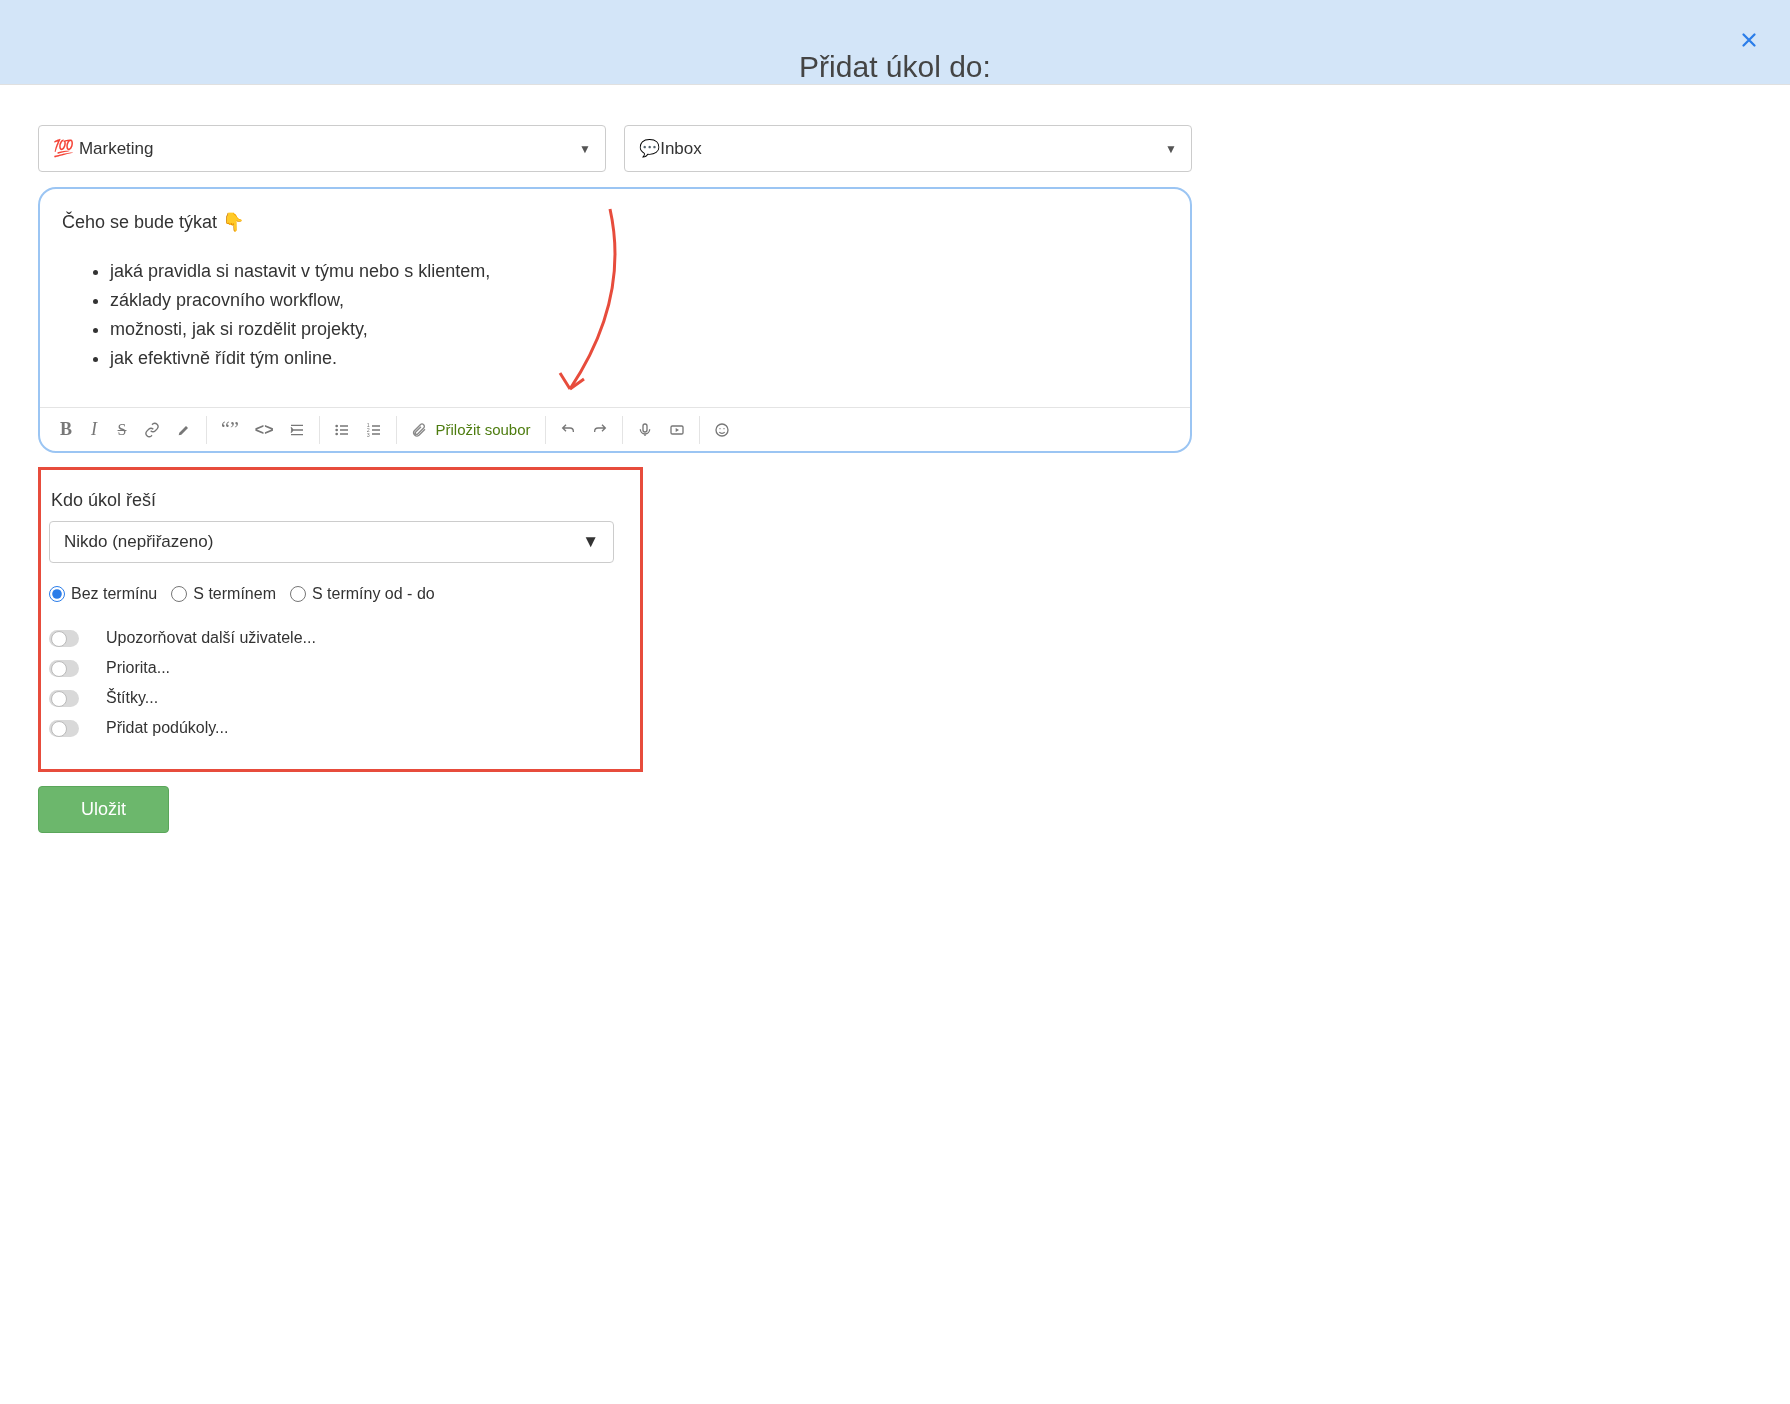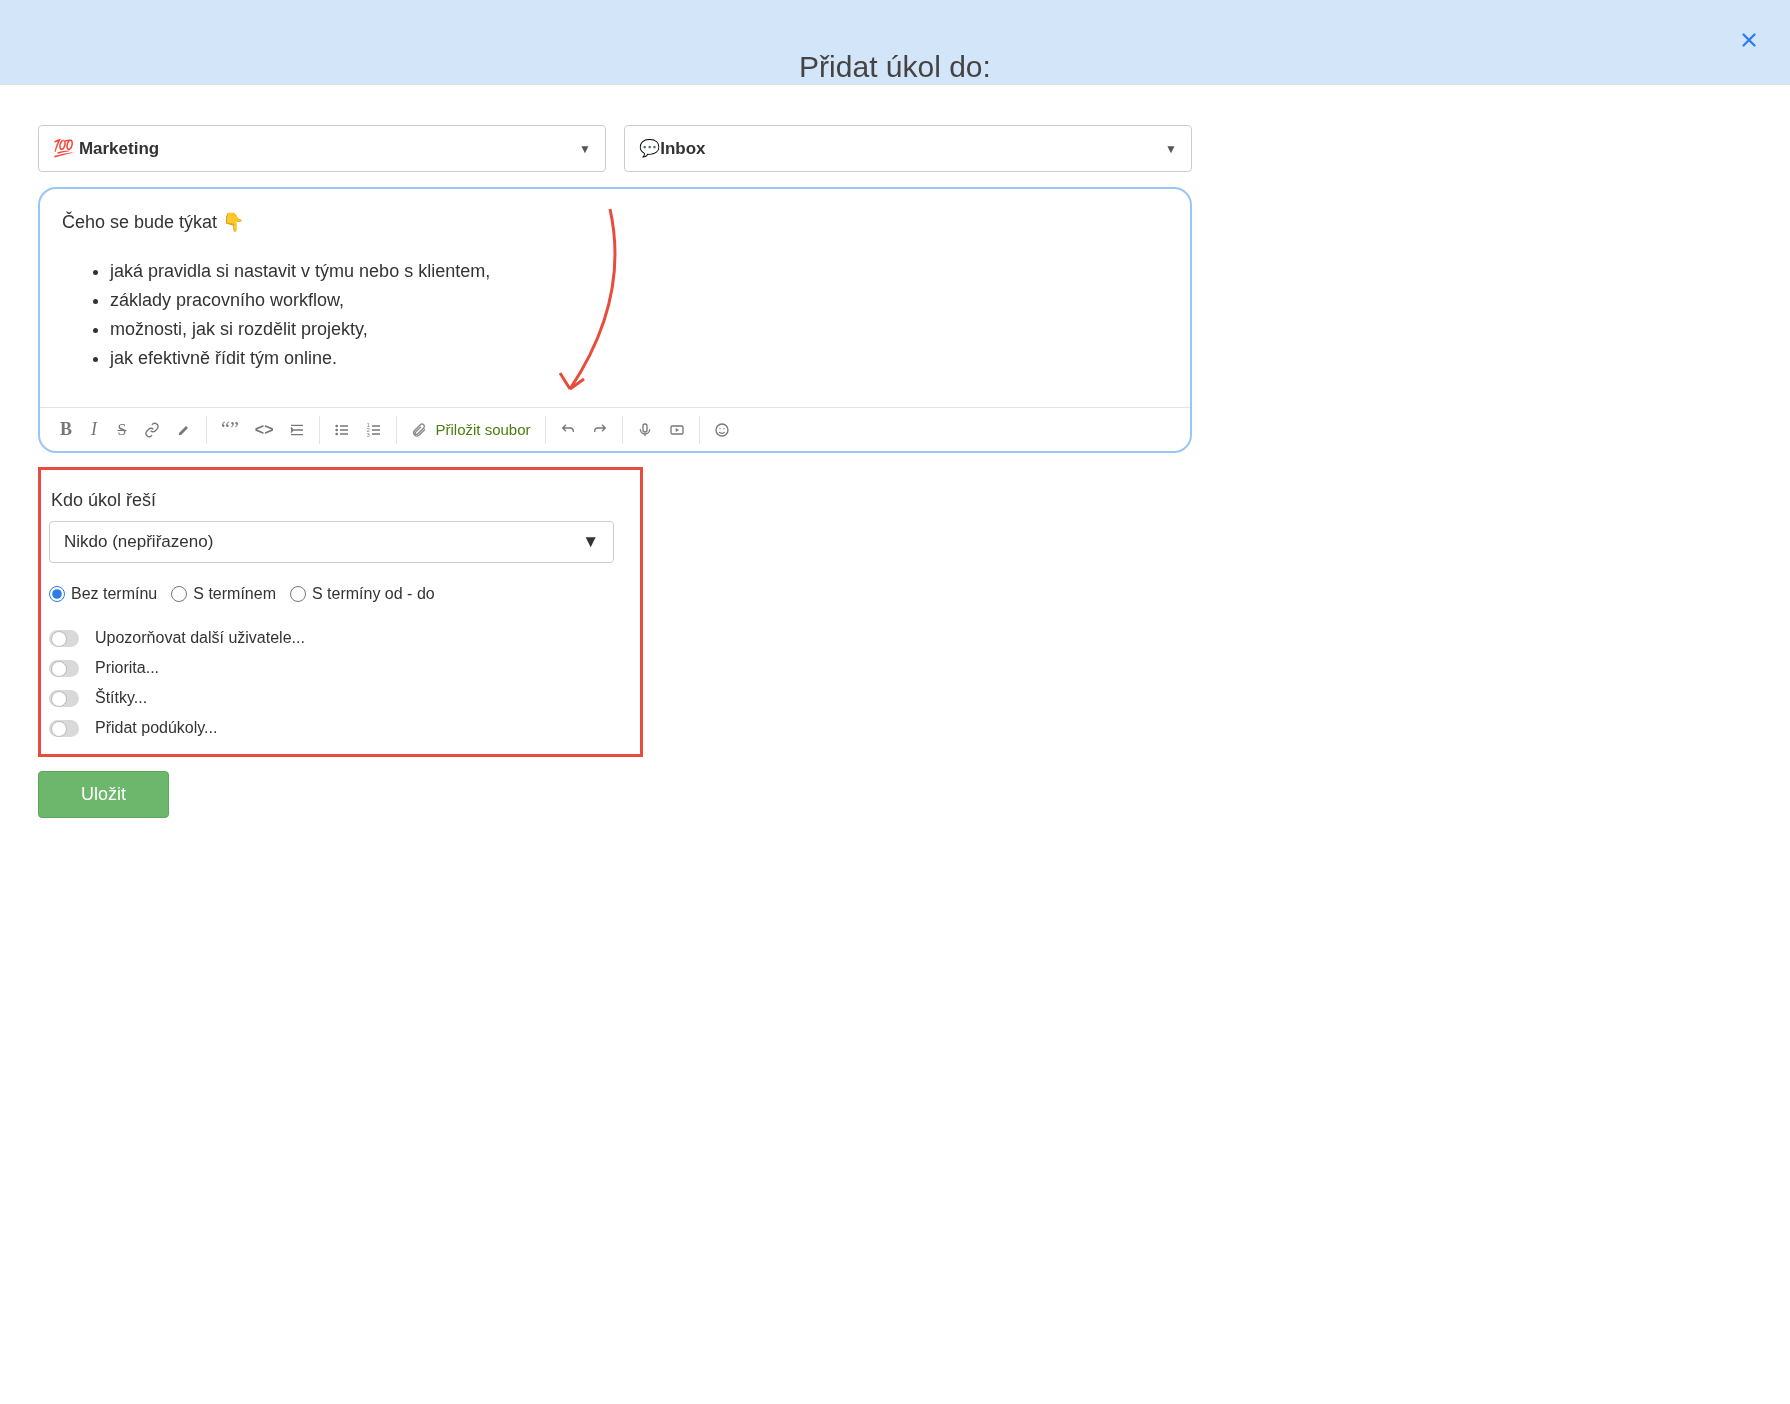--- a/index.html
+++ b/index.html
@@ -1,40 +1,40 @@
 <!DOCTYPE html>
 <html><head>
 <meta charset="utf-8">
 <style>
 * { box-sizing: border-box; margin: 0; padding: 0; }
 body { font-family: -apple-system, BlinkMacSystemFont, "Segoe UI", Helvetica, Arial, sans-serif; background: #fff; color: #333; font-size: 15px; }
 .header { background: #d3e5f8; height: 85px; display: flex; align-items: flex-end; justify-content: center; position: relative; border-bottom: 1px solid #e0e0e0; }
 .header-title { font-size: 30px; color: #444; font-weight: 400; }
 .close-btn { position: absolute; right: 30px; top: 50%; transform: translateY(-50%); font-size: 28px; color: #2b7de9; cursor: pointer; background: none; border: none; }
 .content { padding: 40px 38px 30px 38px; max-width: 1230px; }
-.row { display: flex; gap: 18px; margin-bottom: 15px; font-weight: bold; }
+.row { display: flex; gap: 18px; margin-bottom: 15px; }
 .select { flex: 1; border: 1px solid #ccc; border-radius: 4px; padding: 12px 14px; font-size: 17px; color: #333; display: flex; align-items: center; justify-content: space-between; cursor: pointer; background: #fff; }
 .select .dd { font-size: 12px; color: #555; }
 .full-input { width: 100%; border: 1px solid #ccc; border-radius: 4px; padding: 10px 14px; font-size: 17px; color: #333; margin-bottom: 18px; }
 .editor { border: 2px solid #9bc5f3; border-radius: 18px; position: relative; background: #fff; }
 .editor-body { padding: 22px 22px 30px 22px; font-size: 18px; color: #333; min-height: 200px; }
 .editor-body .intro { margin-bottom: 28px; }
 .editor-body ul { margin-left: 48px; }
 .editor-body li { margin-bottom: 8px; list-style: disc; }
 .toolbar { display: flex; align-items: center; border-top: 1px solid #e4e4e4; height: 44px; padding: 0 12px; }
 .tb-btn { background: none; border: none; color: #777; font-size: 16px; padding: 6px 8px; cursor: pointer; display: inline-flex; align-items: center; justify-content: center; min-width: 28px; }
 .tb-sep { width: 1px; height: 28px; background: #e4e4e4; margin: 0 6px; }
 .attach-label { color: #4d7c0f; font-size: 15px; margin-left: 8px; }
-.highlight-box { border: 3px solid #e74c3c; padding: 16px 14px 5px 8px; margin-top: 14px; width: 605px; position: relative; }
+.highlight-box { border: 3px solid #e74c3c; padding: 16px 14px 20px 8px; margin-top: 14px; width: 605px; position: relative; }
 .section-label { font-size: 18px; color: #333; margin: 4px 0 10px 2px; }
 .assignee-select { width: 565px; border: 1px solid #ccc; border-radius: 4px; padding: 10px 14px; font-size: 17px; color: #333; display: flex; align-items: center; justify-content: space-between; cursor: pointer; margin-bottom: 22px; }
 .radio-row { display: flex; gap: 14px; align-items: center; margin-bottom: 26px; }
 .radio-item { display: flex; align-items: center; gap: 6px; font-size: 16px; color: #333; }
 .radio-item input { width: 16px; height: 16px; accent-color: #2b7de9; cursor: pointer; }
-.toggle-row { display: flex; align-items: center; gap: 16px; margin-bottom: 12px; font-size: 16px; color: #333; }
+.toggle-row { display: flex; align-items: center; gap: 27px; margin-bottom: 12px; font-size: 16px; color: #333; }
 .toggle { width: 30px; height: 17px; background: #d9d9d9; border-radius: 10px; position: relative; cursor: pointer; }
 .toggle::after { content: ""; position: absolute; width: 14px; height: 14px; background: #fff; border-radius: 50%; top: 1.5px; left: 2px; border: 1px solid #bbb; }
 .save-btn { margin-top: 14px; background: #6cb76c; color: #fff; border: 1px solid #5aa65a; border-radius: 4px; padding: 12px 42px; font-size: 18px; font-weight: 400; cursor: pointer; }
 .arrow-overlay { position: absolute; pointer-events: none; }
 svg.icon { width: 16px; height: 16px; fill: currentColor; }
 .bold-i { font-weight: bold; font-family: Georgia, serif; font-size: 18px; }
 .italic-i { font-style: italic; font-family: Georgia, serif; font-size: 18px; }
 </style>
 </head>
 <body>

